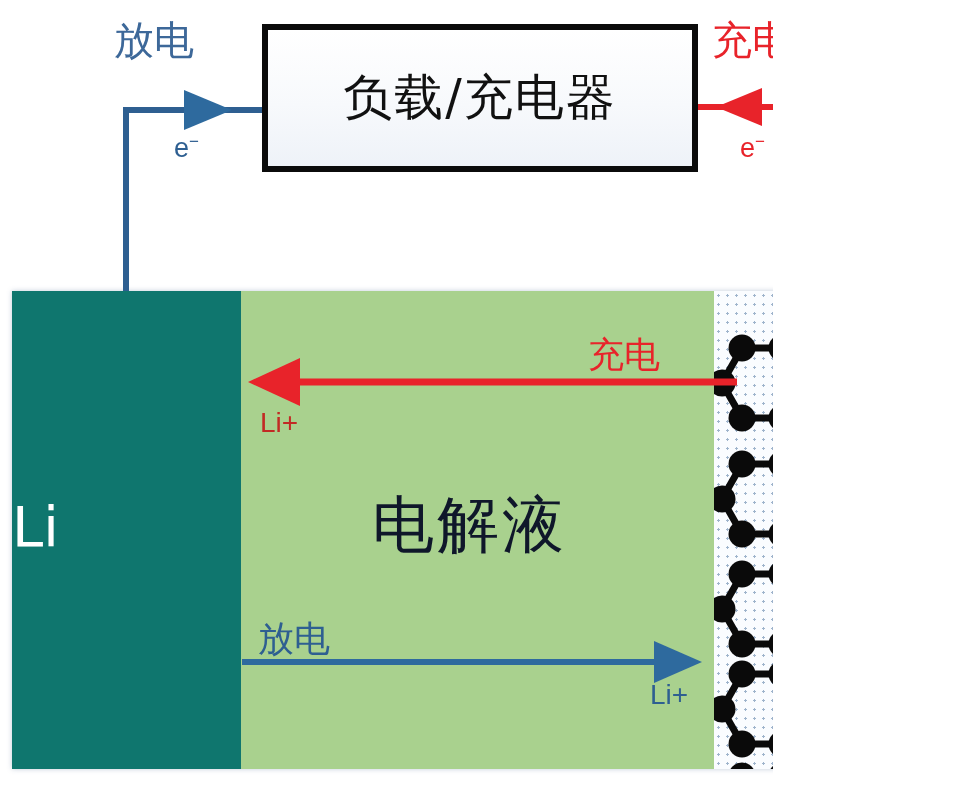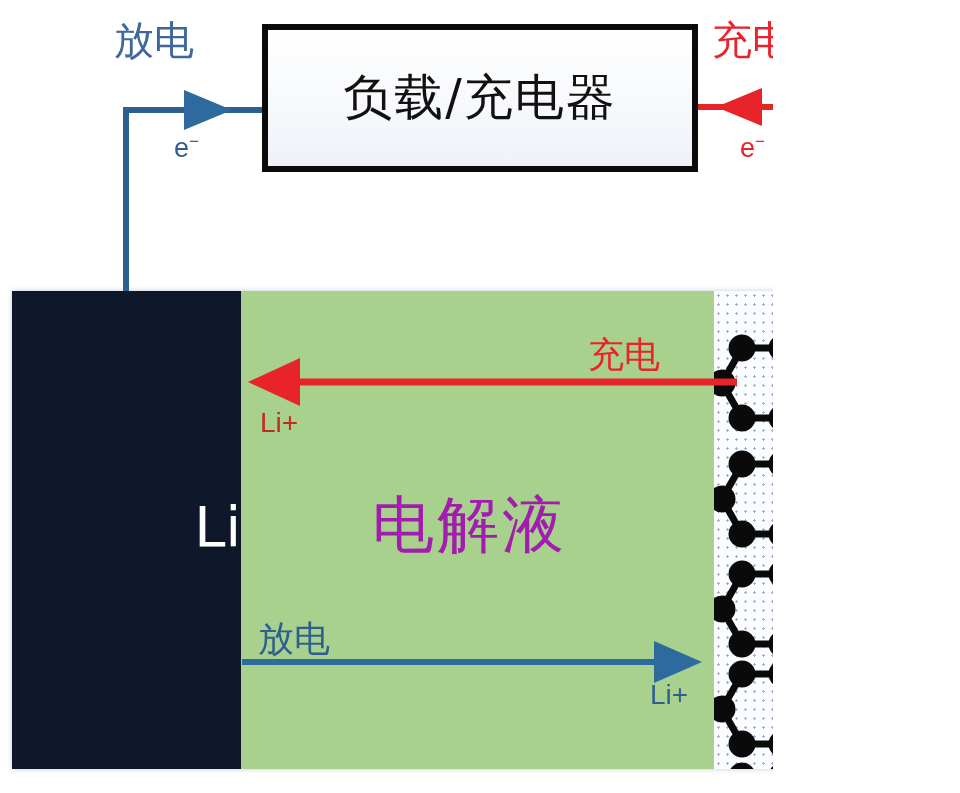--- a/index.html
+++ b/index.html
@@ -73,42 +73,42 @@
     left: 12px;
     top: 291px;
     width: 938px;
     height: 478px;
     box-shadow: 0 0 5px rgba(120,140,170,0.45);
   }
   #anode {
     position: absolute;
     left: 0; top: 0;
     width: 229px; height: 100%;
-    background: #0f172a;
+    background: #0f766e;
     display: flex;
     align-items: center;
-    justify-content: flex-end;
+    justify-content: flex-start;
   }
   #anode-label {
     color: #ffffff;
     font-size: 56px;
     font-family: "DejaVu Sans", "Liberation Sans", sans-serif;
     transform: translateY(-4px);
   }
   #electrolyte {
     position: absolute;
     left: 229px; top: 0;
     width: 473px; height: 100%;
     background: #a9d18e;
     display: flex;
     align-items: center;
     justify-content: center;
   }
   #electrolyte-label {
-    color: #a21caf;
+    color: #0f172a;
     font-size: 62px;
     letter-spacing: 3px;
     font-family: "DejaVu Sans", "Liberation Sans", sans-serif;
     transform: translate(-8px,-5px);
   }
   #cathode {
     position: absolute;
     left: 702px; top: 0;
     width: 236px; height: 100%;
     background-color: #fafcff;

